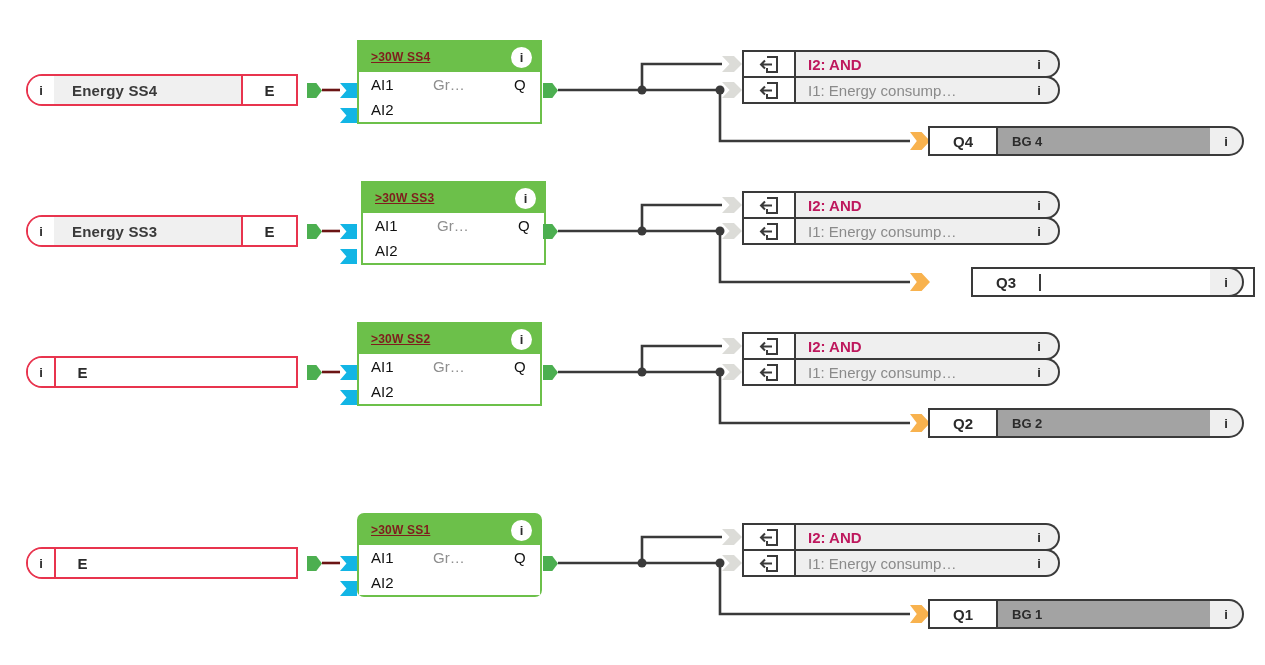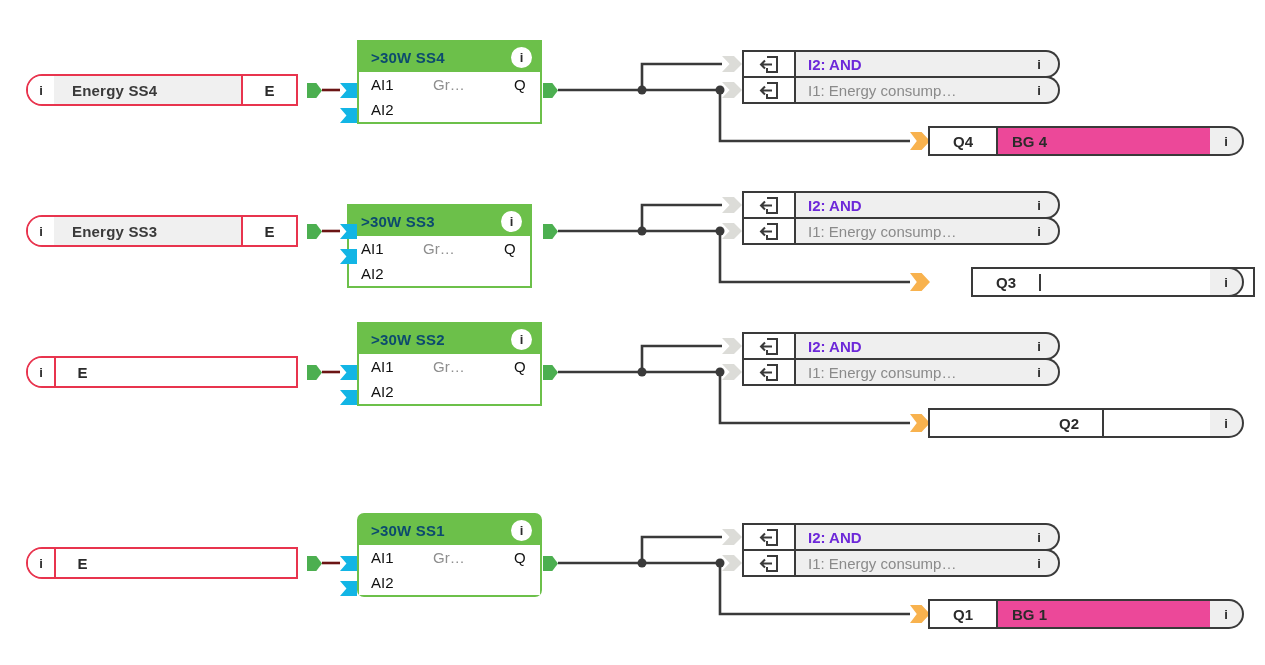--- a/index.html
+++ b/index.html
@@ -46,21 +46,21 @@
 
   
   .fb{
     width:185px;border:2px solid #6cc04a;background:#ffffff;box-sizing:border-box;
   }
   .fb .hd{
     background:#6cc04a;height:30px;display:flex;align-items:center;
     padding:0 8px 0 12px;
   }
   .fb .hd .t{
-    flex:1;color:#0c4a6e;font-size:15px;font-weight:bold;letter-spacing:.2px;
+    flex:1;color:#7f1d1d;font-size:12px;font-weight:bold;letter-spacing:.2px;text-decoration:underline;
   }
   .fb .bd{background:#ffffff;}
   .fb .r{
     height:25px;display:flex;align-items:center;padding-left:12px;
     font-size:15px;color:#111111;box-sizing:border-box;
   }
   .fb .r .lbl{width:62px;}
   .fb .r .mid{flex:1;color:#8e8e8e;}
   .fb .r .q{width:26px;text-align:left;color:#111111;}
   
@@ -80,21 +80,21 @@
     border:2px solid #3a3a3a;background:#ffffff;box-sizing:border-box;
   }
   .iblk .gi{
     width:50px;display:flex;align-items:center;justify-content:center;
     border-right:2px solid #3a3a3a;background:#ffffff;
   }
   .iblk .txt{
     flex:1;background:#efefef;display:flex;align-items:center;
     padding-left:12px;font-size:15px;
   }
-  .iblk.primary .txt{color:#6d28d9;font-weight:bold;}
+  .iblk.primary .txt{color:#be185d;font-weight:bold;}
   .iblk.muted   .txt{color:#8a8a8a;font-weight:normal;}
   
   .cap{
     position:absolute;height:28px;width:40px;box-sizing:border-box;
     border:2px solid #3a3a3a;border-left:none;background:#efefef;
     border-top-right-radius:14px;border-bottom-right-radius:14px;
     display:flex;align-items:center;justify-content:center;
     font-size:13px;font-weight:bold;color:#2b2b2b;
   }
   
@@ -107,22 +107,22 @@
   .oblk{
     height:30px;width:284px;display:flex;align-items:stretch;
     border:2px solid #3a3a3a;background:#ffffff;box-sizing:border-box;
   }
   .oblk .qn{
     width:66px;display:flex;align-items:center;justify-content:center;
     border-right:2px solid #3a3a3a;background:#ffffff;
     font-size:15px;font-weight:bold;color:#2b2b2b;
   }
   .oblk .bg{
-    flex:1;background:#ec4899;display:flex;align-items:center;
-    padding-left:14px;font-size:15px;font-weight:bold;color:#2b2b2b;
+    flex:1;background:#a3a3a3;display:flex;align-items:center;
+    padding-left:14px;font-size:13px;font-weight:bold;color:#2b2b2b;
   }
   .ocap{
     position:absolute;height:30px;width:34px;box-sizing:border-box;
     border:2px solid #3a3a3a;border-left:none;background:#efefef;
     border-top-right-radius:15px;border-bottom-right-radius:15px;
     display:flex;align-items:center;justify-content:center;
     font-size:13px;font-weight:bold;color:#2b2b2b;
   }
   .arrow-orange{
     position:absolute;width:20px;height:18px;background:#f8b24e;
@@ -225,21 +225,21 @@
         <div class="qn">Q4</div>
         <div class="bg">BG 4</div>
       </div>
       <div class="ocap" style="left: 1210px; top: 126px;">i</div>
       <div class="node energy" style="left: 26px; top: 215px;">
         <div class="ico">i</div>
         <div class="nm">Energy SS3</div>
         <div class="port">E</div>
       </div>
       <div class="pin-out" style="left: 307px; top: 224px;"></div>
-      <div class="node fb" style="left: 347px; top: 181px; margin-top: 23px;">
+      <div class="node fb" style="left: 361px; top: 181px;">
         <div class="hd">
           <div class="t">&gt;30W SS3</div>
           <div class="ibadge">i</div>
         </div>
         <div class="bd">
           <div class="r">
             <span class="lbl">AI1</span>
             <span class="mid">Gr…</span>
             <span class="q">Q</span>
           </div>
@@ -316,20 +316,21 @@
           <svg width="20" height="17" viewBox="0 0 20 17">
             <path d="M8 1 H18 V16 H8 V12 M13 8.5 H2 M6 4.5 L2 8.5 L6 12.5" fill="none" stroke="#3a3a3a" stroke-width="2"></path>
           </svg>
         </div>
         <div class="txt">I1: Energy consump…</div>
       </div>
       <div class="cap" style="left: 1020px; top: 358px;">i</div>
       <div class="arrow-orange" style="left: 910px; top: 414px;"></div>
       <div class="node oblk" style="left: 928px; top: 408px; justify-content: center;">
         <div class="qn">Q2</div>
+        <div class="bg">BG 2</div>
       </div>
       <div class="ocap" style="left: 1210px; top: 408px;">i</div>
       <div class="node energy" style="left: 26px; top: 547px;">
         <div class="ico">i</div>
         <div class="port">E</div>
       </div>
       <div class="pin-out" style="left: 307px; top: 556px;"></div>
       <div class="node fb" style="left: 357px; top: 513px; border-radius: 7px;">
         <div class="hd">
           <div class="t">&gt;30W SS1</div>

